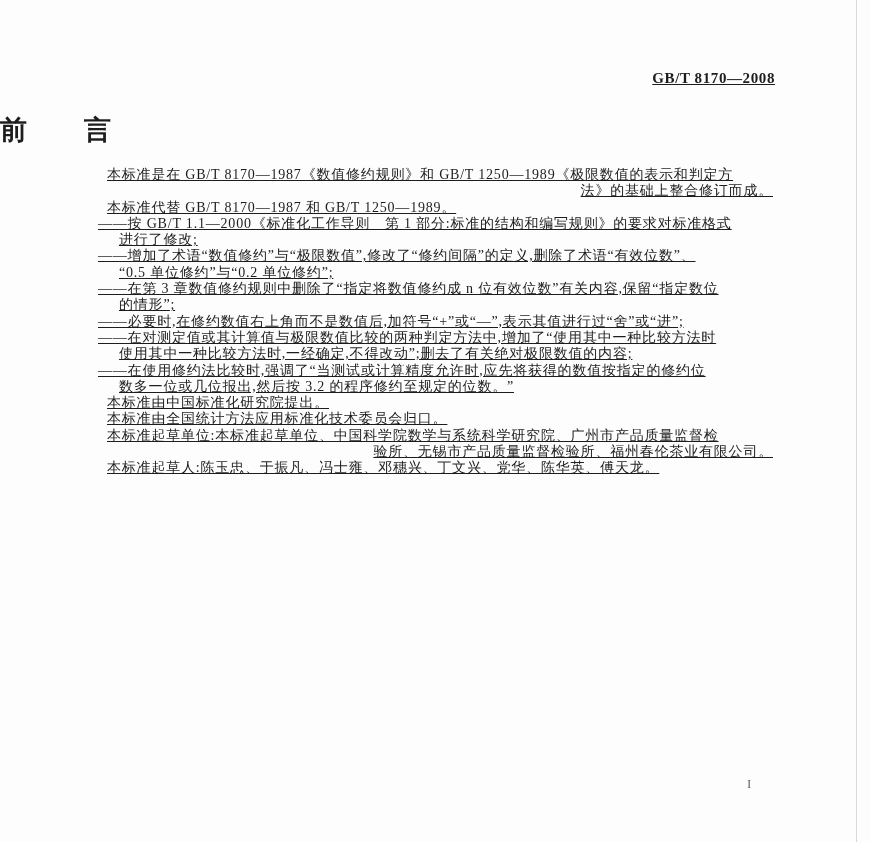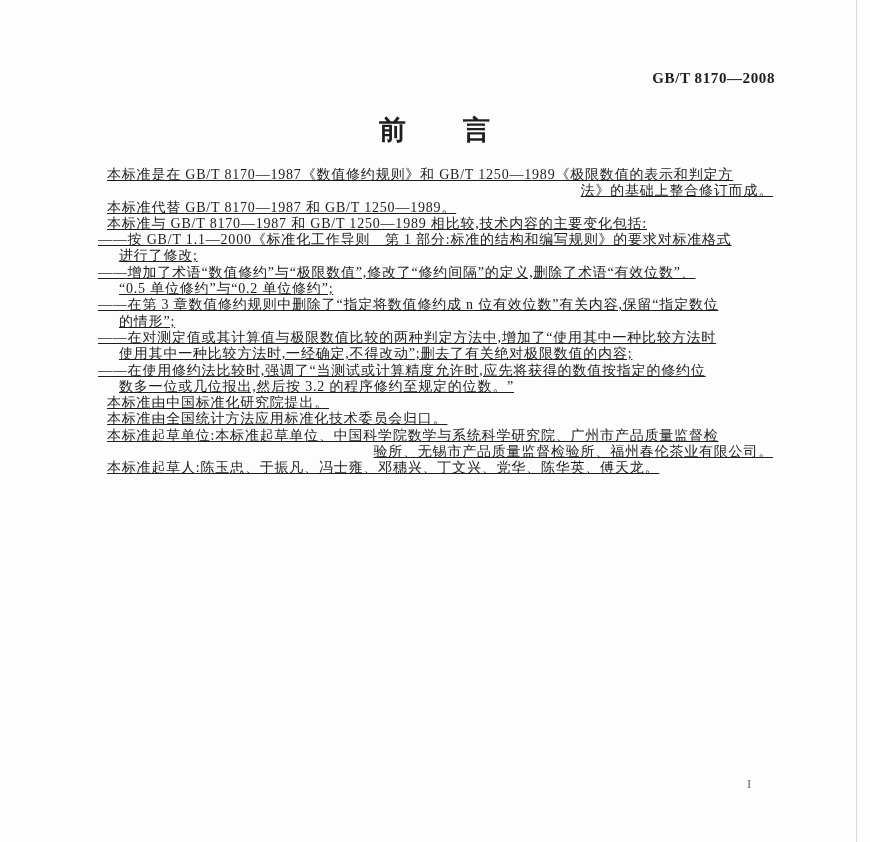--- a/index.html
+++ b/index.html
@@ -25,27 +25,27 @@
     background: #d8d8d8;
   }
   .std-code {
     position: absolute;
     top: 70px;
     right: 95px;
     font-size: 15px;
     font-weight: bold;
     letter-spacing: 0.6px;
     white-space: nowrap;
+    text-decoration: underline;
   }
   .fw-title {
     position: absolute;
     top: 112px;
     left: 0;
     width: 870px;
-    text-align: center;
     font-family: "Liberation Sans", "DejaVu Sans", sans-serif;
     font-size: 27px;
     font-weight: bold;
     letter-spacing: 1px;
     white-space: pre;
   }
   .body-text {
     position: absolute;
     top: 167px;
     left: 83px;
@@ -79,27 +79,27 @@
   <div class="scan-edge"></div>
 
   <div class="std-code">GB/T 8170—2008</div>
 
   <div class="fw-title">前　　言</div>
 
   <div class="body-text">
     <div class="line ind-p">本标准是在 GB/T 8170—1987《数值修约规则》和 GB/T 1250—1989《极限数值的表示和判定方</div>
     <div class="line ind-0">法》的基础上整合修订而成。</div>
     <div class="line ind-p">本标准代替 GB/T 8170—1987 和 GB/T 1250—1989。</div>
-    <div class="line ind-p">本标准与 GB/T 8170—1987 和 GB/T 1250—1989 相比较,技术内容的主要变化包括:</div>
     <div class="line ind-dash">——按 GB/T 1.1—2000《标准化工作导则　第 1 部分:标准的结构和编写规则》的要求对标准格式</div>
     <div class="line ind-cont">进行了修改;</div>
     <div class="line ind-dash">——增加了术语“数值修约”与“极限数值”,修改了“修约间隔”的定义,删除了术语“有效位数”、</div>
     <div class="line ind-cont">“0.5 单位修约”与“0.2 单位修约”;</div>
     <div class="line ind-dash">——在第 3 章数值修约规则中删除了“指定将数值修约成 n 位有效位数”有关内容,保留“指定数位</div>
     <div class="line ind-cont">的情形”;</div>
+    <div class="line ind-dash">——必要时,在修约数值右上角而不是数值后,加符号“+”或“—”,表示其值进行过“舍”或“进”;</div>
     <div class="line ind-dash">——在对测定值或其计算值与极限数值比较的两种判定方法中,增加了“使用其中一种比较方法时</div>
     <div class="line ind-cont">使用其中一种比较方法时,一经确定,不得改动”;删去了有关绝对极限数值的内容;</div>
     <div class="line ind-dash">——在使用修约法比较时,强调了“当测试或计算精度允许时,应先将获得的数值按指定的修约位</div>
     <div class="line ind-cont">数多一位或几位报出,然后按 3.2 的程序修约至规定的位数。”</div>
     <div class="line ind-p">本标准由中国标准化研究院提出。</div>
     <div class="line ind-p">本标准由全国统计方法应用标准化技术委员会归口。</div>
     <div class="line ind-p">本标准起草单位:本标准起草单位、中国科学院数学与系统科学研究院、广州市产品质量监督检</div>
     <div class="line ind-0">验所、无锡市产品质量监督检验所、福州春伦茶业有限公司。</div>
     <div class="line ind-p">本标准起草人:陈玉忠、于振凡、冯士雍、邓穗兴、丁文兴、党华、陈华英、傅天龙。</div>
   </div>

